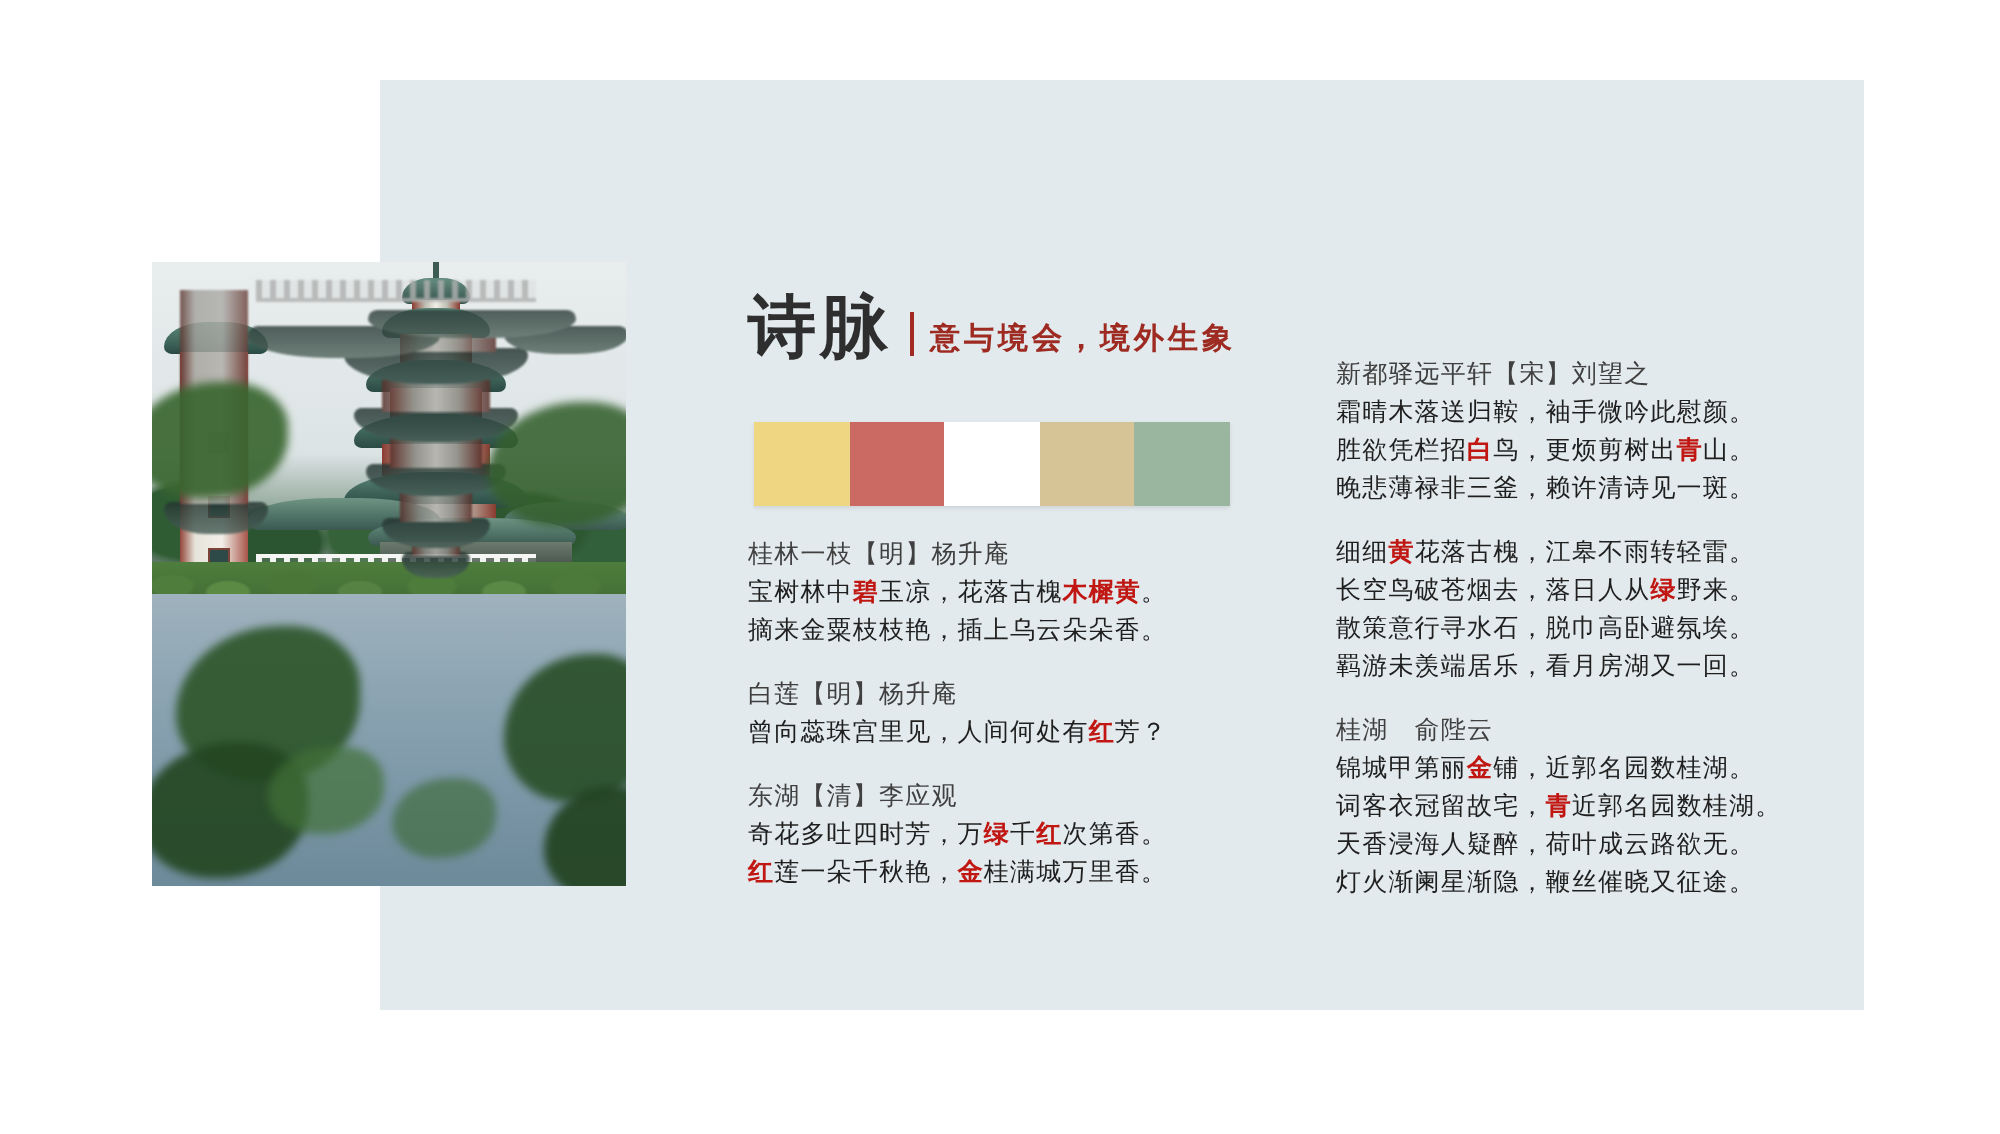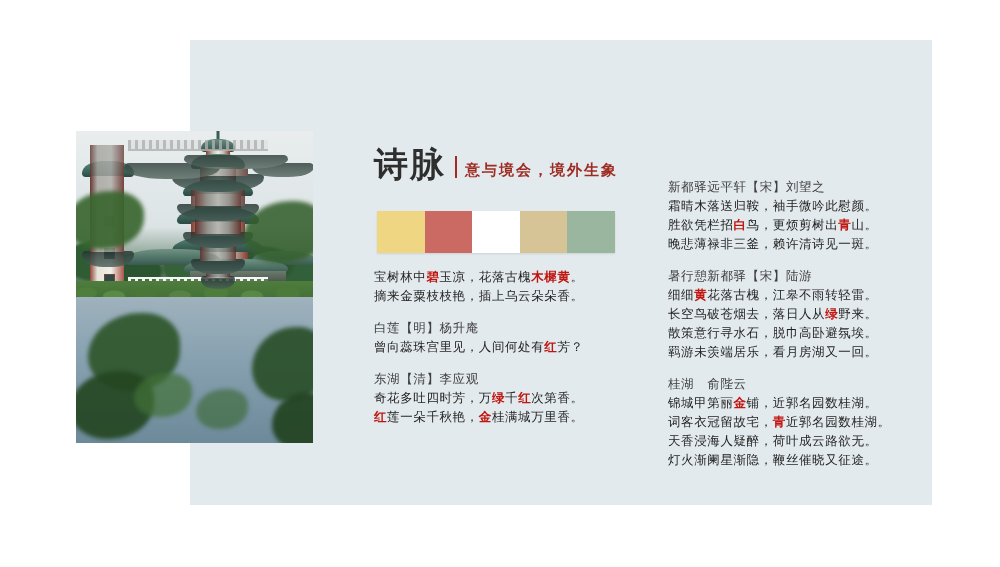--- a/index.html
+++ b/index.html
@@ -327,20 +327,21 @@
   <div class="swatches">
       <div class="swatch" style="background: rgb(239, 214, 131);"></div>
       <div class="swatch" style="background: rgb(203, 106, 99);"></div>
       <div class="swatch" style="background: rgb(255, 255, 255);"></div>
       <div class="swatch" style="background: rgb(214, 196, 151);"></div>
       <div class="swatch" style="background: rgb(155, 182, 159);"></div>
     </div>
 
   <div class="poem-col-left">
       <div class="poem">
+        <div class="poem-head"><span>桂林一枝【明】杨升庵</span></div>
         <div class="poem-line"><span>宝树林中</span><span class="hl">碧</span><span>玉凉，花落古槐</span><span class="hl">木樨黄</span><span>。</span></div>
         <div class="poem-line"><span>摘来金粟枝枝艳，插上乌云朵朵香。</span></div>
       </div>
       <div class="poem">
         <div class="poem-head"><span>白莲【明】杨升庵</span></div>
         <div class="poem-line"><span>曾向蕊珠宫里见，人间何处有</span><span class="hl">红</span><span>芳？</span></div>
       </div>
       <div class="poem">
         <div class="poem-head"><span>东湖【清】李应观</span></div>
         <div class="poem-line"><span>奇花多吐四时芳，万</span><span class="hl">绿</span><span>千</span><span class="hl">红</span><span>次第香。</span></div>
@@ -348,21 +349,20 @@
       </div>
     </div>
   <div class="poem-col-right poem-right">
       <div class="poem">
         <div class="poem-head"><span>新都驿远平轩【宋】刘望之</span></div>
         <div class="poem-line"><span>霜晴木落送归鞍，袖手微吟此慰颜。</span></div>
         <div class="poem-line"><span>胜欲凭栏招</span><span class="hl">白</span><span>鸟，更烦剪树出</span><span class="hl">青</span><span>山。</span></div>
         <div class="poem-line"><span>晚悲薄禄非三釜，赖许清诗见一斑。</span></div>
       </div>
       <div class="poem">
-        <div class="poem-head"><span>暑行憩新都驿【宋】陆游</span></div>
         <div class="poem-line"><span>细细</span><span class="hl">黄</span><span>花落古槐，江皋不雨转轻雷。</span></div>
         <div class="poem-line"><span>长空鸟破苍烟去，落日人从</span><span class="hl">绿</span><span>野来。</span></div>
         <div class="poem-line"><span>散策意行寻水石，脱巾高卧避氛埃。</span></div>
         <div class="poem-line"><span>羁游未羡端居乐，看月房湖又一回。</span></div>
       </div>
       <div class="poem">
         <div class="poem-head"><span>桂湖　俞陛云</span></div>
         <div class="poem-line"><span>锦城甲第丽</span><span class="hl">金</span><span>铺，近郭名园数桂湖。</span></div>
         <div class="poem-line"><span>词客衣冠留故宅，</span><span class="hl">青</span><span>近郭名园数桂湖。</span></div>
         <div class="poem-line"><span>天香浸海人疑醉，荷叶成云路欲无。</span></div>

